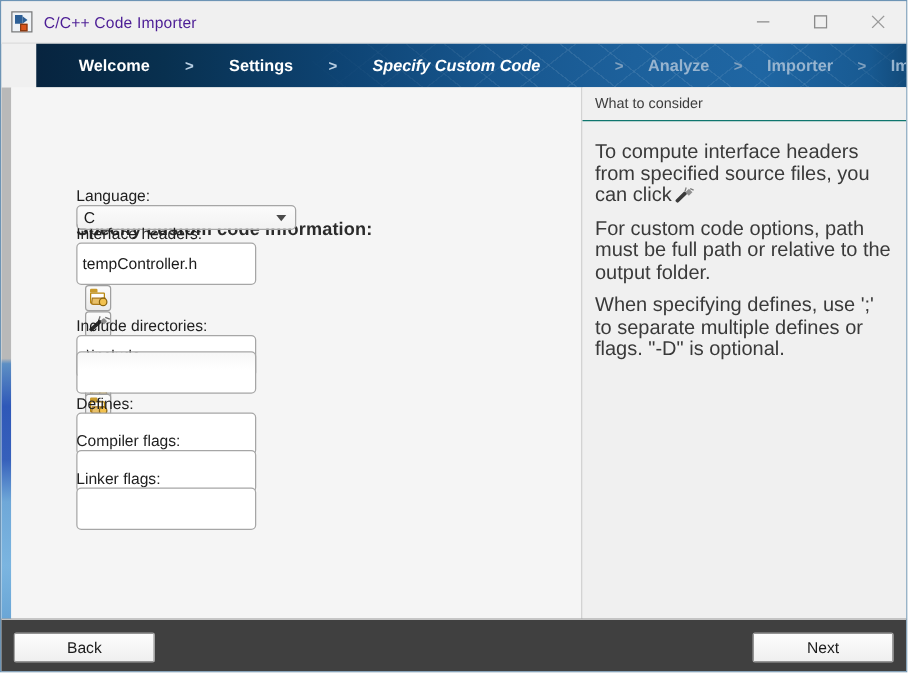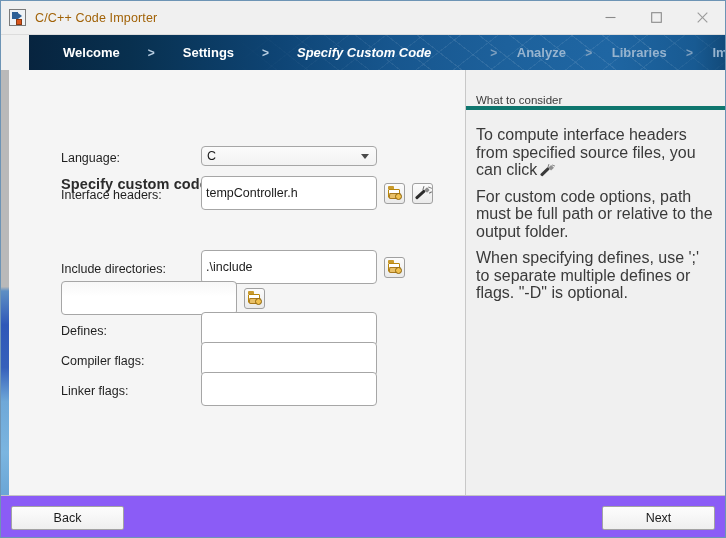--- a/index.html
+++ b/index.html
@@ -48,21 +48,21 @@
     border-bottom: 3px solid transparent;
     border-left: 4px solid #2c5f96;
   }
   #app-icon .sq {
     position: absolute; left: 6px; top: 9px;
     width: 6px; height: 6px;
     background: #d9541c;
     border: 1px solid #8a3a12;
   }
   #title-text {
-    font-size: 12.5px; color: #a16207;
+    font-size: 12.5px; color: #4c1d95;
     letter-spacing: 0.15px;
     white-space: nowrap;
   }
   #win-controls {
     position: absolute; right: 0; top: 0;
     height: 33px; display: flex;
   }
   .winbtn {
     width: 46px; height: 33px;
     display: flex; align-items: center; justify-content: center;
@@ -147,32 +147,32 @@
   #page-title {
     position: absolute; left: 52px; top: 106px;
     font-size: 14.5px; font-weight: bold;
     color: #2b2b2b;
     letter-spacing: 0.1px;
   }
 
   .form-row {
     position: absolute;
     left: 52px;
-    display: flex; align-items: center;
+    display: flex; align-items: flex-start; flex-direction: column;
   }
   .flabel {
     width: 140px;
     font-size: 12.5px;
     color: #1f1f1f;
     padding-top: 4px;
     flex: none;
   }
 
   .txtinput {
-    width: 176px; height: 20px;
+    width: 144px; height: 20px;
     border: 1px solid #a6a6a6;
     border-radius: 4px;
     background: #ffffff;
     font-family: "Liberation Sans", sans-serif;
     font-size: 12.5px;
     color: #1b1b1b;
     padding: 16px 4px;
     outline: none;
   }
   .txtinput.filledgrad {
@@ -290,23 +290,23 @@
   .ico-wand .s2 { left: 13px; top: 1.5px;  width: 3.5px; height: 1.3px; transform: rotate(22deg); }
   .ico-wand .s3 { left: 13.5px; top: 6px;  width: 3px;   height: 1.3px; transform: rotate(-30deg); }
 
   
   #right-panel {
     position: absolute; left: 465px; top: 0;
     width: 259px; height: 425px;
     background: #f0f0f0;
   }
   #rp-header {
-    height: 40px;
-    border-bottom: 4px solid #0f766e;
-    display: flex; align-items: flex-end;
+    height: 27px;
+    border-bottom: 1px solid #0f766e;
+    display: flex; align-items: center;
     padding-left: 10px;
     background: #f0f0f0;
   }
   #rp-header span {
     font-size: 11.5px; color: #3c3c3c;
   }
   #rp-body {
     padding: 16px 12px 0 10px;
     font-size: 16px;
     color: #3a3a3a;
@@ -335,21 +335,21 @@
   .inline-wand .s {
     position: absolute; background: #7a7a7a;
   }
   .inline-wand .a { left: 8px; top: 0px; width: 1.2px; height: 3px; transform: rotate(18deg); }
   .inline-wand .b { left: 12px; top: 1px; width: 3px; height: 1.2px; transform: rotate(24deg); }
 
   
   #footer {
     position: absolute; left: 0; top: 494px;
     width: 724px; height: 42px;
-    background: #8b5cf6;
+    background: #404040;
     border-top: 1px solid #c4c4c4;
   }
   .footbtn {
     position: absolute; top: 10px;
     width: 113px; height: 24px;
     border: 1px solid #a3a3a3;
     border-radius: 2px;
     background: linear-gradient(180deg,#fdfdfd,#efefef);
     font-family: "Liberation Sans", sans-serif;
     font-size: 12.5px;
@@ -403,21 +403,21 @@
       <span class="navsep">&gt;</span>
       <span class="gap-a"></span>
       <span class="navstep current">Specify Custom Code</span>
       <span style="width:76px"></span>
       <span class="navsep future">&gt;</span>
       <span class="gap-b"></span>
       <span class="navstep future">Analyze</span>
       <span class="gap-b"></span>
       <span class="navsep future">&gt;</span>
       <span class="gap-b"></span>
-      <span class="navstep future">Libraries</span>
+      <span class="navstep future">Importer</span>
       <span class="gap-b"></span>
       <span class="navsep future">&gt;</span>
       <span class="gap-b"></span>
       <span class="navstep future">Import</span>
     </div>
   </div>
 
   <div id="body-area">
 
     <div id="left-rail"></div>

